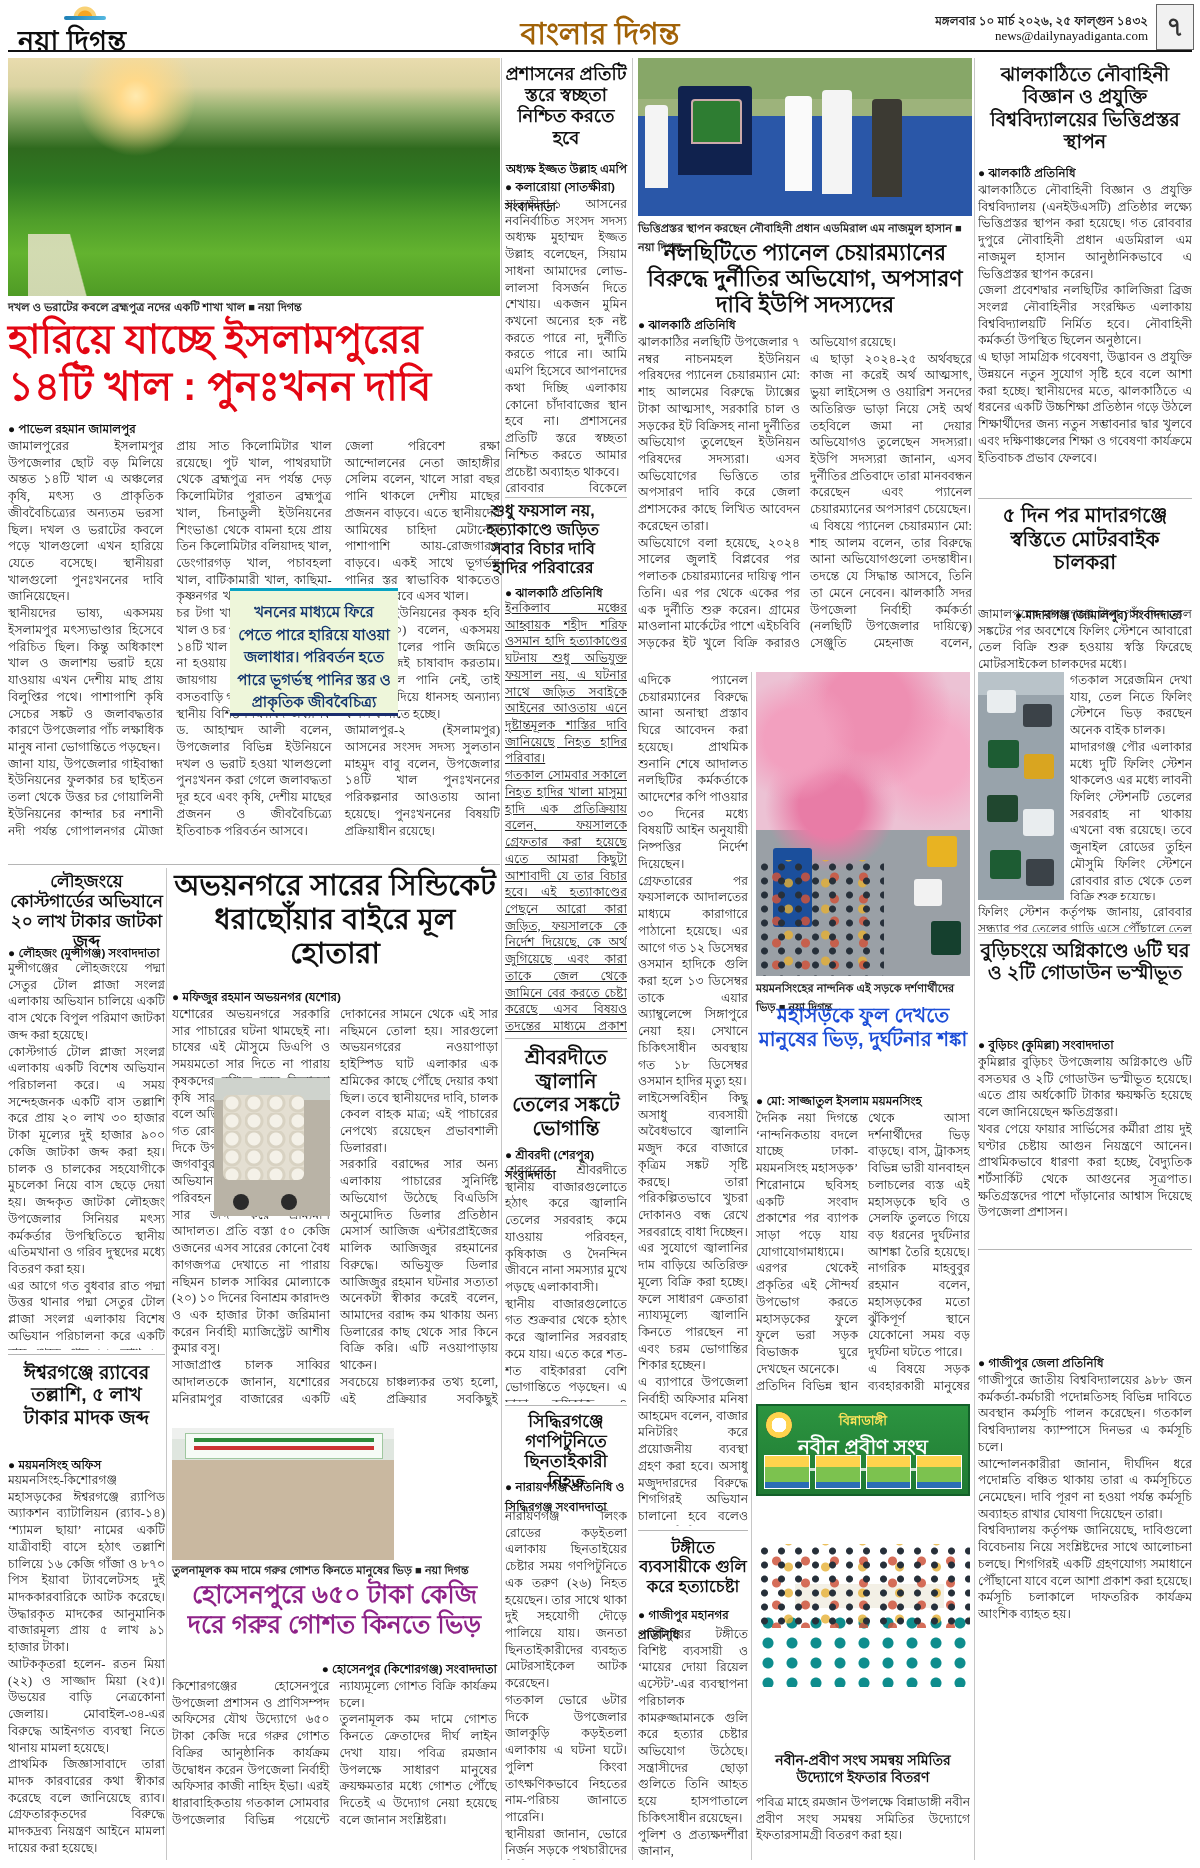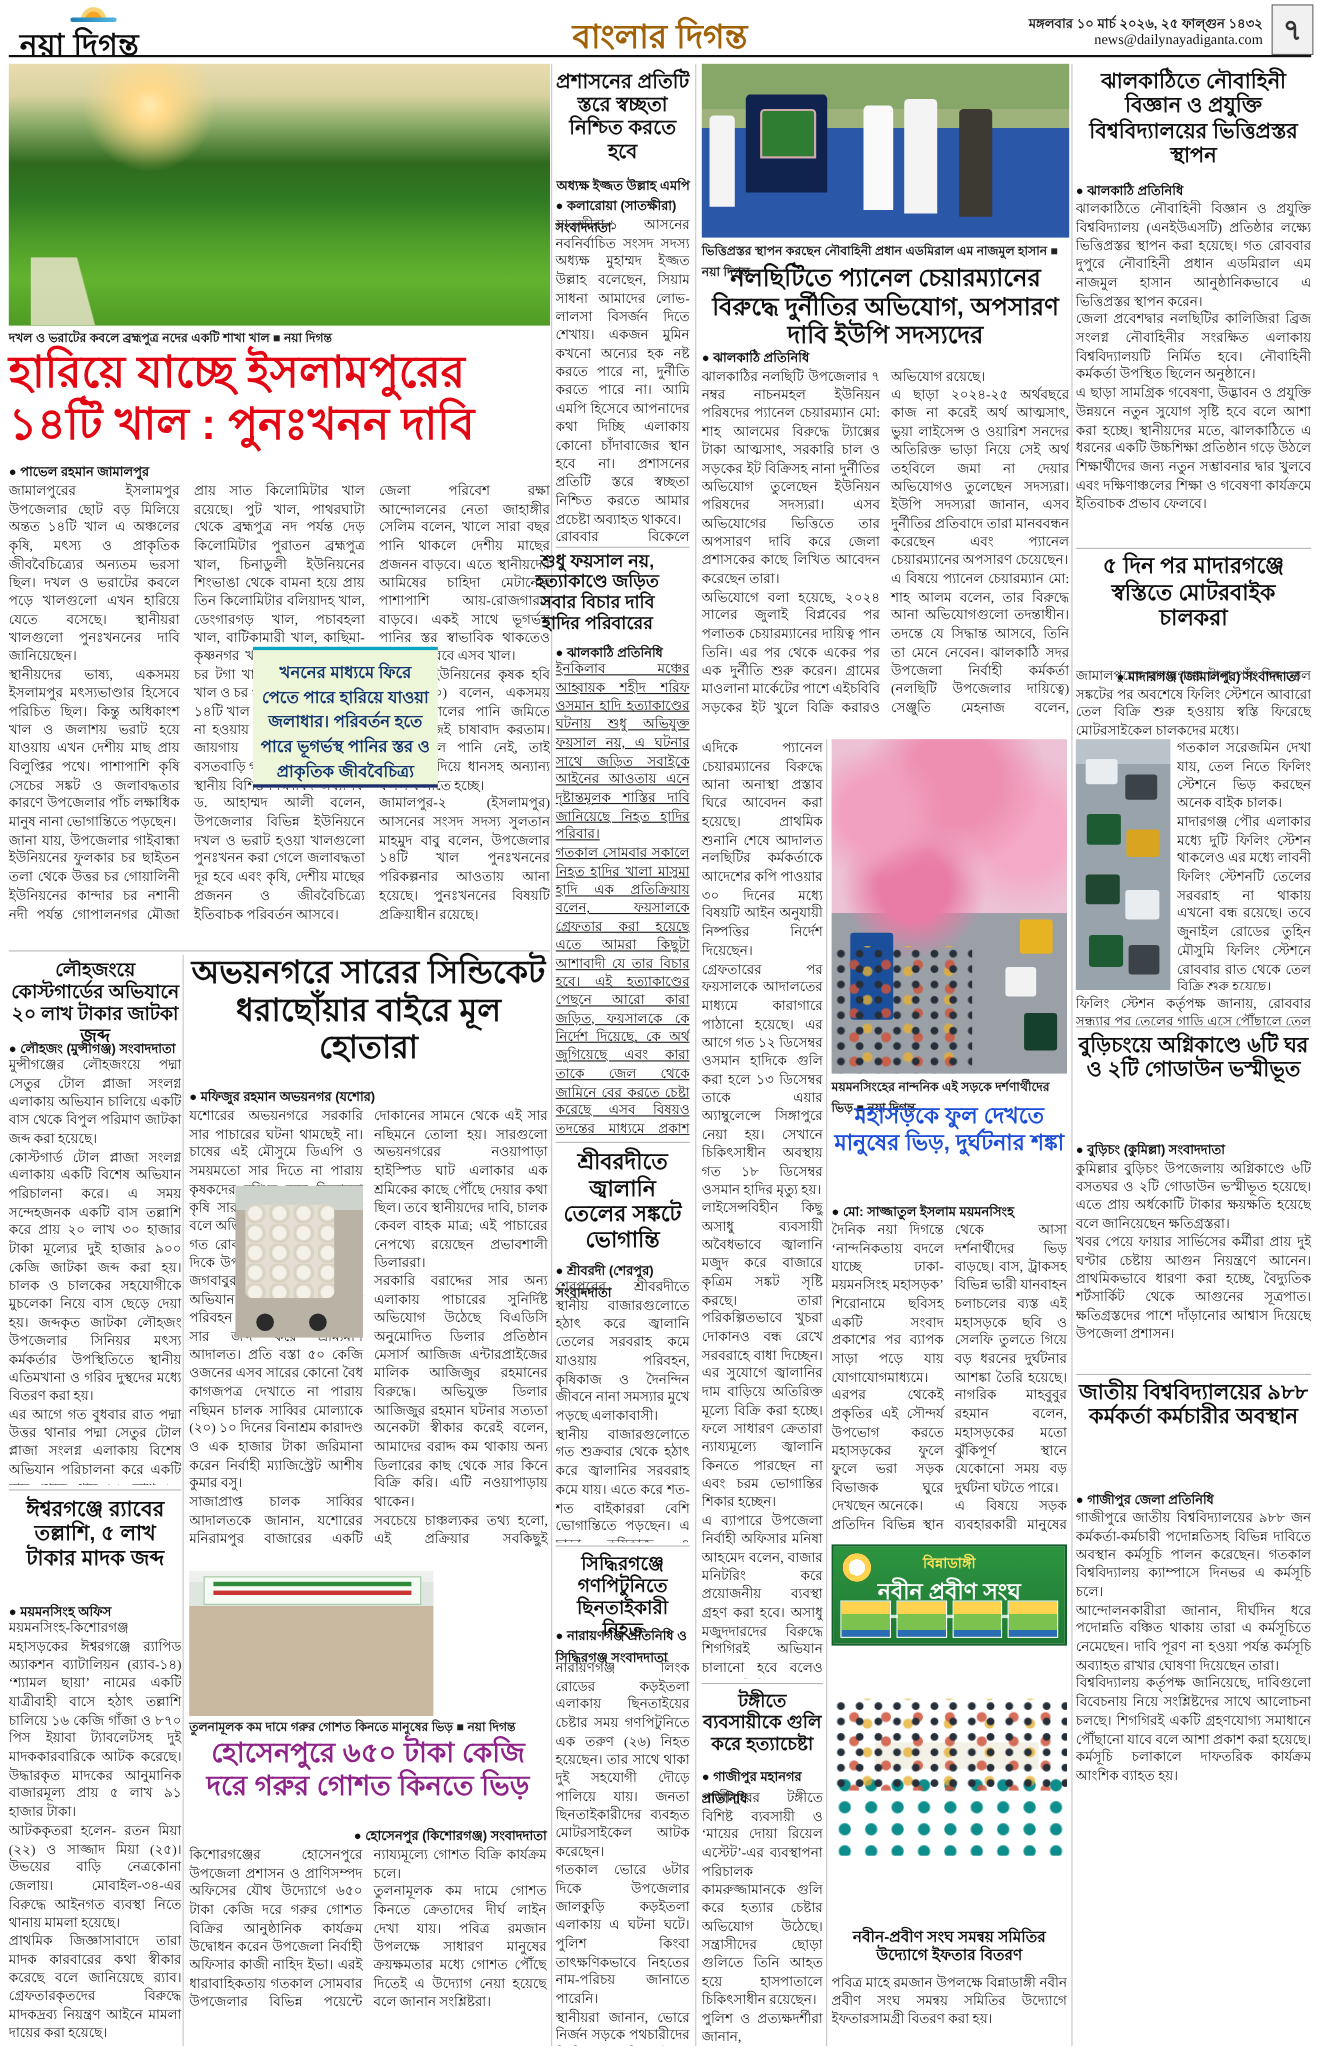--- a/index.html
+++ b/index.html
@@ -271,19 +271,18 @@
 মাদারগঞ্জ পৌর এলাকার মধ্যে দুটি ফিলিং স্টেশন থাকলেও এর মধ্যে লাবনী ফিলিং স্টেশনটি তেলের সরবরাহ না থাকায় এখনো বন্ধ রয়েছে। তবে জুনাইল রোডের তুহিন মৌসুমি ফিলিং স্টেশনে রোববার রাত থেকে তেল বিক্রি শুরু হয়েছে।</div>
   <div class="abs body-text" style="left:978px;top:904px;width:214px;height:28px;">ফিলিং স্টেশন কর্তৃপক্ষ জানায়, রোববার সন্ধ্যার পর তেলের গাড়ি এসে পৌঁছালে তেল নামানোর পর রাত ৯টা থেকে পুলিশের উপস্থিতিতে পূর্বের নির্ধারিত দামেই তেল বিক্রি শুরু করা হয়। তেল নিতে আসা কয়েকজন জানান, গত কয়েকদিন ধরে তারা বিভিন্ন পাম্পে ঘুরেও তেল পাননি। সোমবার তেল পেয়ে স্বস্তি প্রকাশ করেন তারা।</div>
   <div class="hrule" style="left:978px;top:933px;width:214px;"></div>
 
   <div class="abs headline" style="left:978px;top:940px;width:214px;font-size:19px;">বুড়িচংয়ে অগ্নিকাণ্ডে ৬টি ঘর ও ২টি গোডাউন ভস্মীভূত</div>
   <div class="abs byline" style="left:978px;top:1036px;width:214px;">● বুড়িচং (কুমিল্লা) সংবাদদাতা</div>
   <div class="abs body-text" style="left:978px;top:1054px;width:214px;height:192px;">কুমিল্লার বুড়িচং উপজেলায় অগ্নিকাণ্ডে ৬টি বসতঘর ও ২টি গোডাউন ভস্মীভূত হয়েছে। এতে প্রায় অর্ধকোটি টাকার ক্ষয়ক্ষতি হয়েছে বলে জানিয়েছেন ক্ষতিগ্রস্তরা।
 খবর পেয়ে ফায়ার সার্ভিসের কর্মীরা প্রায় দুই ঘণ্টার চেষ্টায় আগুন নিয়ন্ত্রণে আনেন। প্রাথমিকভাবে ধারণা করা হচ্ছে, বৈদ্যুতিক শর্টসার্কিট থেকে আগুনের সূত্রপাত। ক্ষতিগ্রস্তদের পাশে দাঁড়ানোর আশ্বাস দিয়েছে উপজেলা প্রশাসন।</div>
   <div class="hrule" style="left:978px;top:1249px;width:214px;"></div>
 
-  <div class="abs headline" style="left:978px;top:1256px;width:214px;font-size:19px;">জাতীয় বিশ্ববিদ্যালয়ের ৯৮৮ কর্মকর্তা কর্মচারীর অবস্থান</div>
   <div class="abs byline" style="left:978px;top:1354px;width:214px;">● গাজীপুর জেলা প্রতিনিধি</div>
   <div class="abs body-text" style="left:978px;top:1372px;width:214px;height:488px;">গাজীপুরে জাতীয় বিশ্ববিদ্যালয়ের ৯৮৮ জন কর্মকর্তা-কর্মচারী পদোন্নতিসহ বিভিন্ন দাবিতে অবস্থান কর্মসূচি পালন করেছেন। গতকাল বিশ্ববিদ্যালয় ক্যাম্পাসে দিনভর এ কর্মসূচি চলে।
 আন্দোলনকারীরা জানান, দীর্ঘদিন ধরে পদোন্নতি বঞ্চিত থাকায় তারা এ কর্মসূচিতে নেমেছেন। দাবি পূরণ না হওয়া পর্যন্ত কর্মসূচি অব্যাহত রাখার ঘোষণা দিয়েছেন তারা।
 বিশ্ববিদ্যালয় কর্তৃপক্ষ জানিয়েছে, দাবিগুলো বিবেচনায় নিয়ে সংশ্লিষ্টদের সাথে আলোচনা চলছে। শিগগিরই একটি গ্রহণযোগ্য সমাধানে পৌঁছানো যাবে বলে আশা প্রকাশ করা হয়েছে। কর্মসূচি চলাকালে দাফতরিক কার্যক্রম আংশিক ব্যাহত হয়।</div>
 
 </div>
 
 </body></html>

